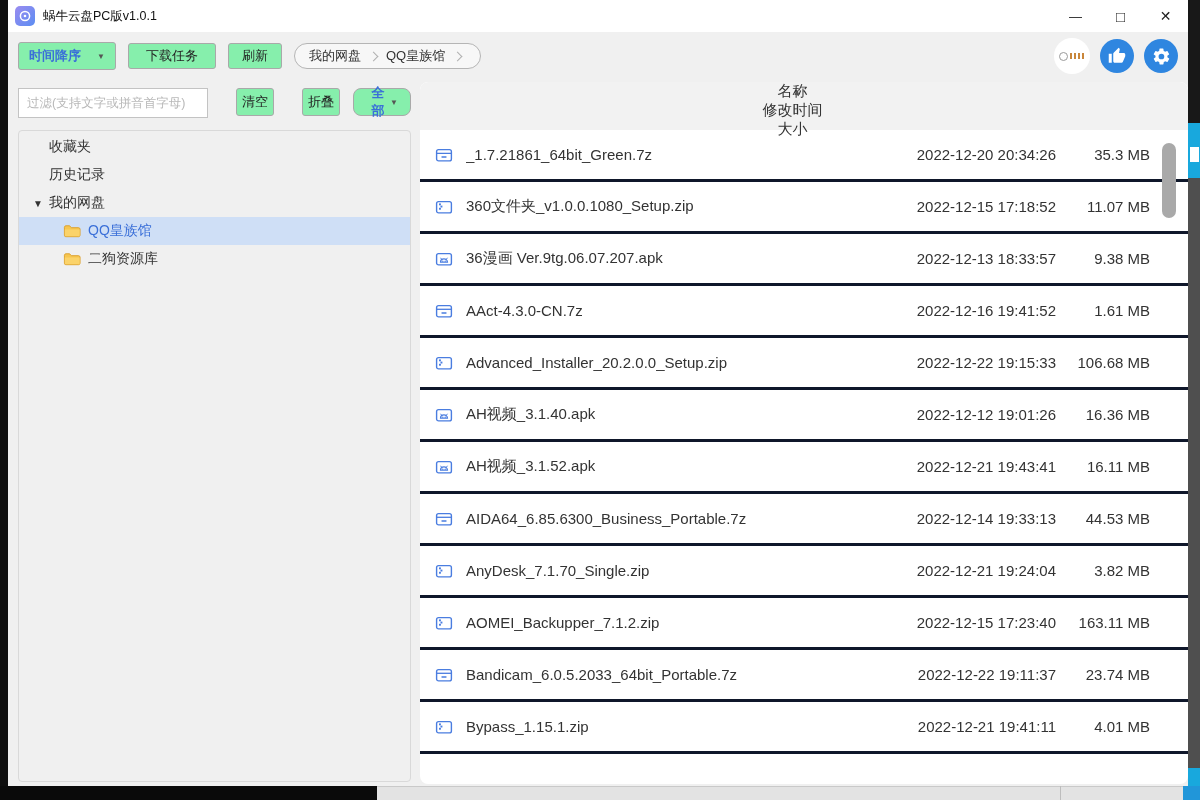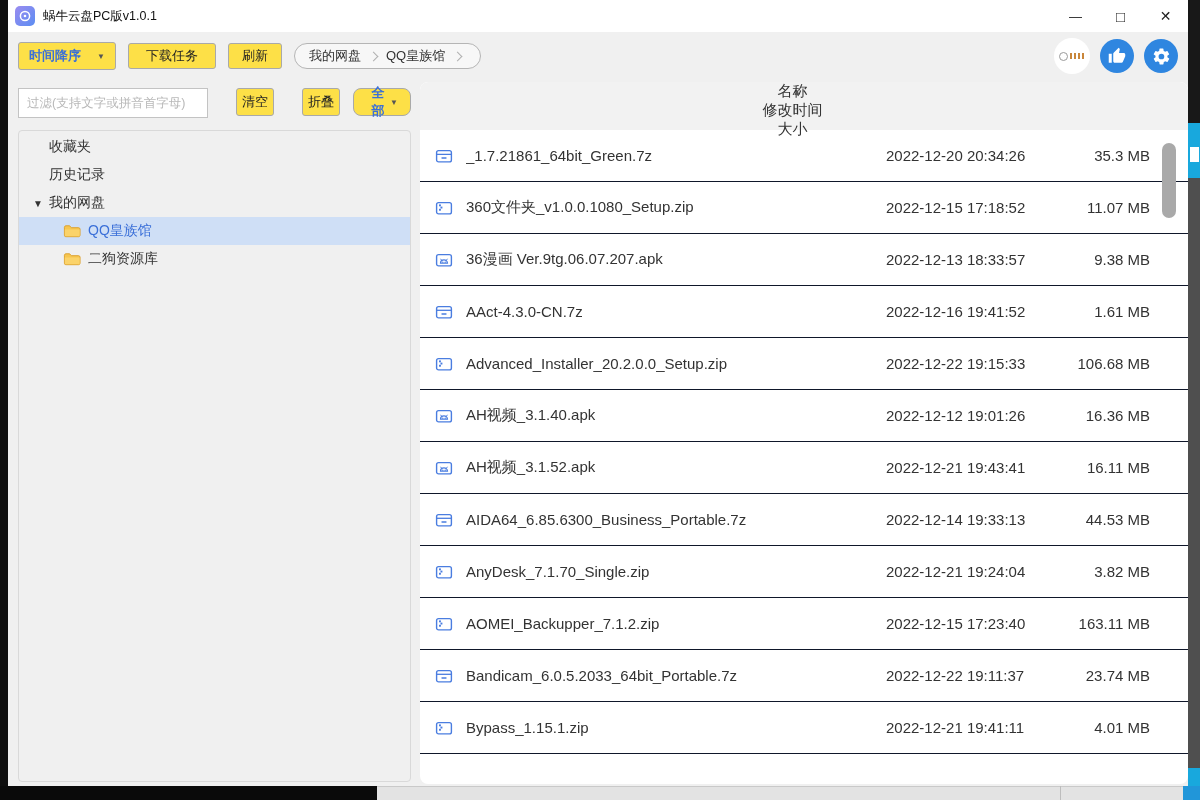--- a/index.html
+++ b/index.html
@@ -27,21 +27,21 @@
   .titlebar { height:32px; background:#fff; display:flex; align-items:center; padding-left:7px; flex:none;text-align:center; }
   .app-logo { width:20px; height:20px; flex:none; }
   .win-title { margin-left:8px; font-size:12.5px; color:#111; }
   .win-controls { margin-left:auto; display:flex; }
   .win-btn { width:45px; height:32px; display:flex; align-items:center; justify-content:center; font-size:13px; color:#222; cursor:default; }
   .win-btn.max { font-size:15px; }
   .win-btn.close { font-size:14px; }
 
   
   .toolbar { height:48px; display:flex; align-items:center; padding:0 10px; gap:12px; flex:none; }
-  .btn { background:#fde047; border:1px solid #a9a9a9; border-radius:3px; color:#222; font-size:13px;
+  .btn { background:#86efac; border:1px solid #a9a9a9; border-radius:3px; color:#222; font-size:13px;
          display:flex; align-items:center; justify-content:center; font-family:inherit; }
   .btn-sort { width:98px; height:28px; justify-content:space-between; padding:0 10px; }
   .blue-b { color:#3a6fd8; font-weight:bold; }
   .caret { font-size:8px; color:#555; }
   .btn-download { height:26px; padding:0 17px; }
   .btn-refresh { height:26px; padding:0 13px; }
   .breadcrumb { height:26px; display:flex; align-items:center; border:1px solid #b5b5b5; border-radius:13px;
                 background:#f7f7f7; padding:0 12px; font-size:13px; color:#333; }
   .crumb { padding:0 2px; }
   .chev { width:7px; height:7px; border-top:1px solid #b0b0b0; border-right:1px solid #b0b0b0;
@@ -76,25 +76,25 @@
 
   
   .main { flex:1; background:#fff; border-radius:8px; margin-top:2px; margin-bottom:2px; position:relative; overflow:hidden; }
   .thead { display:flex; align-items:center; height:48px; background:#f2f2f2; border-radius:8px 8px 0 0;
            font-size:15px; color:#333; padding-left:15px; padding-right:38px;flex-direction:column; }
   .th-name { flex:1; position:relative; text-align:center; }
   .sort-tri { position:absolute; right:6px; top:50%; transform:translateY(-50%); font-size:9px; color:#555; }
   .th-date { width:170px; text-align:center; }
   .th-size { width:94px; text-align:center; }
   .rows { overflow:hidden; height:654px; }
-  .file-row { display:flex; align-items:center; height:52px; border-bottom:1px solid #0f172a;
+  .file-row { display:flex; align-items:center; height:52px; border-bottom:3px solid #0f172a;
               font-size:15px; color:#333; padding-left:15px; padding-right:38px; }
   .f-icon { width:18px; height:18px; margin-right:13px; flex:none; }
   .f-name { flex:1; white-space:nowrap; overflow:hidden; }
-  .f-date { width:170px; text-align:left; white-space:nowrap; }
+  .f-date { width:170px; text-align:right; white-space:nowrap; }
   .f-size { width:94px; text-align:right; white-space:nowrap; }
   .scroll-thumb { position:absolute; right:12px; top:61px; width:14px; height:75px; background:#a9a9a9; border-radius:7px; }
 </style>
 </head>
 <body>
 
 <div class="edge-left"></div>
 <div class="edge-right">
   <div class="er-top"></div>
   <div class="er-cyan">

